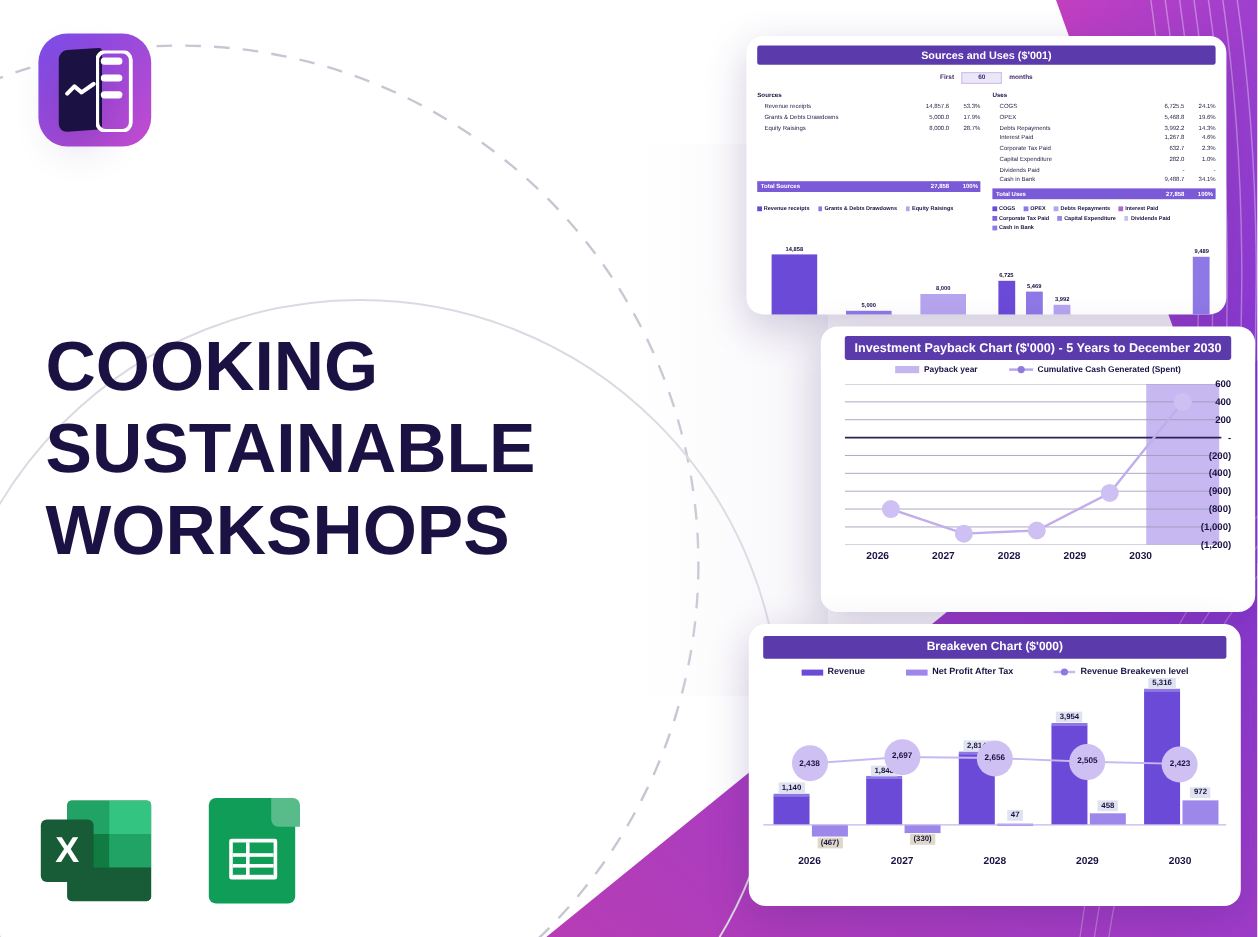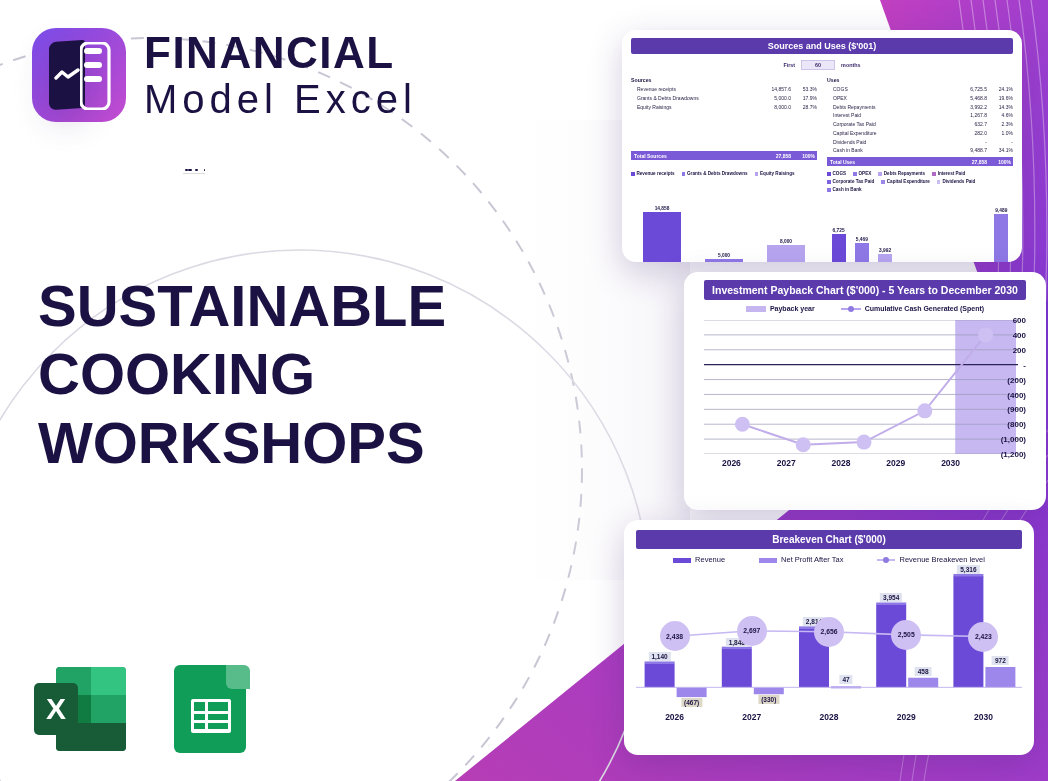--- a/index.html
+++ b/index.html
@@ -145,21 +145,21 @@
   .pb-legend { display:flex; justify-content:center; gap:26px; margin-top:5px; font-size:7px; font-weight:bold; color:#1b1243; align-items:center;}
   .pb-legend .sw { display:inline-block; width:20px; height:6px; background:#c5b5f0; margin-right:4px; vertical-align:middle;}
   .pb-legend .ln { display:inline-block; width:20px; height:2px; background:#b6a4ef; margin-right:4px; vertical-align:middle; position:relative;}
   .pb-legend .ln::after{content:'';position:absolute;left:7px;top:-2.5px;width:6px;height:6px;border-radius:50%;background:#8f7be0;}
   .pb-plot { position:relative; margin-top:8px; height:148px; }
   .pb-axis { position:absolute; right:0; top:0; width:42px; height:132px; }
   .pb-axis div { position:absolute; right:0; font-size:8px; font-weight:bold; color:#1b1243; transform:translateY(-50%); }
   .pb-xlabels { position:absolute; left:0; right:48px; bottom:0; display:flex; justify-content:space-around; font-size:8.5px; font-weight:bold; color:#1b1243;}
 
   
-  .be-legend { display:flex; justify-content:center; gap:34px; margin-top:6px; font-size:7.5px; font-weight:normal; color:#1b1243; }
+  .be-legend { display:flex; justify-content:center; gap:34px; margin-top:6px; font-size:7.5px; font-weight:bold; color:#1b1243; }
   .be-legend .sw { display:inline-block; width:18px; height:5px; margin-right:4px; vertical-align:middle;}
   .be-legend .ln { display:inline-block; width:18px; height:2px; background:#c6b8f2; margin-right:4px; vertical-align:middle; position:relative;}
   .be-legend .ln::after{content:'';position:absolute;left:6px;top:-2.5px;width:6px;height:6px;border-radius:50%;background:#8f7be0;}
   .be-plot { position:relative; height:152px; margin-top:6px; }
   .be-xlabels { position:absolute; left:0; right:0; bottom:0; display:flex; font-size:8.5px; font-weight:bold; color:#1b1243;}
   .be-xlabels span { flex:1; text-align:center; }
   .dlabel {
     position:absolute; font-size:6.5px; font-weight:bold; color:#1b1243;
     background:#dfe3ef; padding:1px 3px; white-space:nowrap; transform:translateX(-50%);
   }
@@ -232,38 +232,25 @@
         </svg>
       <div class="lines">
           <i></i>
           <i></i>
           <i></i>
         </div>
       <svg style="position:absolute;left:48px;top:14px;" width="34" height="68" viewBox="0 0 34 68">
         <rect x="1" y="1" width="28" height="66" rx="7" fill="none" stroke="#fff" stroke-width="3.2"></rect>
       </svg>
     </div>
-    <div class="logo-text">
-      <div class="l1">FINANCIAL</div>
-      <div class="l2">
-        <span>M</span>
-          <span class="gl"><span>o</span><span class="bars">
-              <i></i>
-              <i></i>
-              <i></i>
-              <i></i>
-            </span></span>
-          <span>del Excel</span>
-      </div>
-    </div>
   </div>
 
   <div class="headline">
+    <div>COOKING</div>
     <div>SUSTAINABLE</div>
-    <div>COOKING</div>
     <div>WORKSHOPS</div>
   </div>
 
   <div class="app-icons">
     <div class="xls-icon">
       <div class="body">
         <div class="q" style="left:0;top:0;width:35px;height:28px;background:#21a366"></div>
         <div class="q" style="left:35px;top:0;width:35px;height:28px;background:#33c481"></div>
         <div class="q" style="left:0;top:28px;width:35px;height:28px;background:#107c41"></div>
         <div class="q" style="left:35px;top:28px;width:35px;height:28px;background:#21a366"></div>

